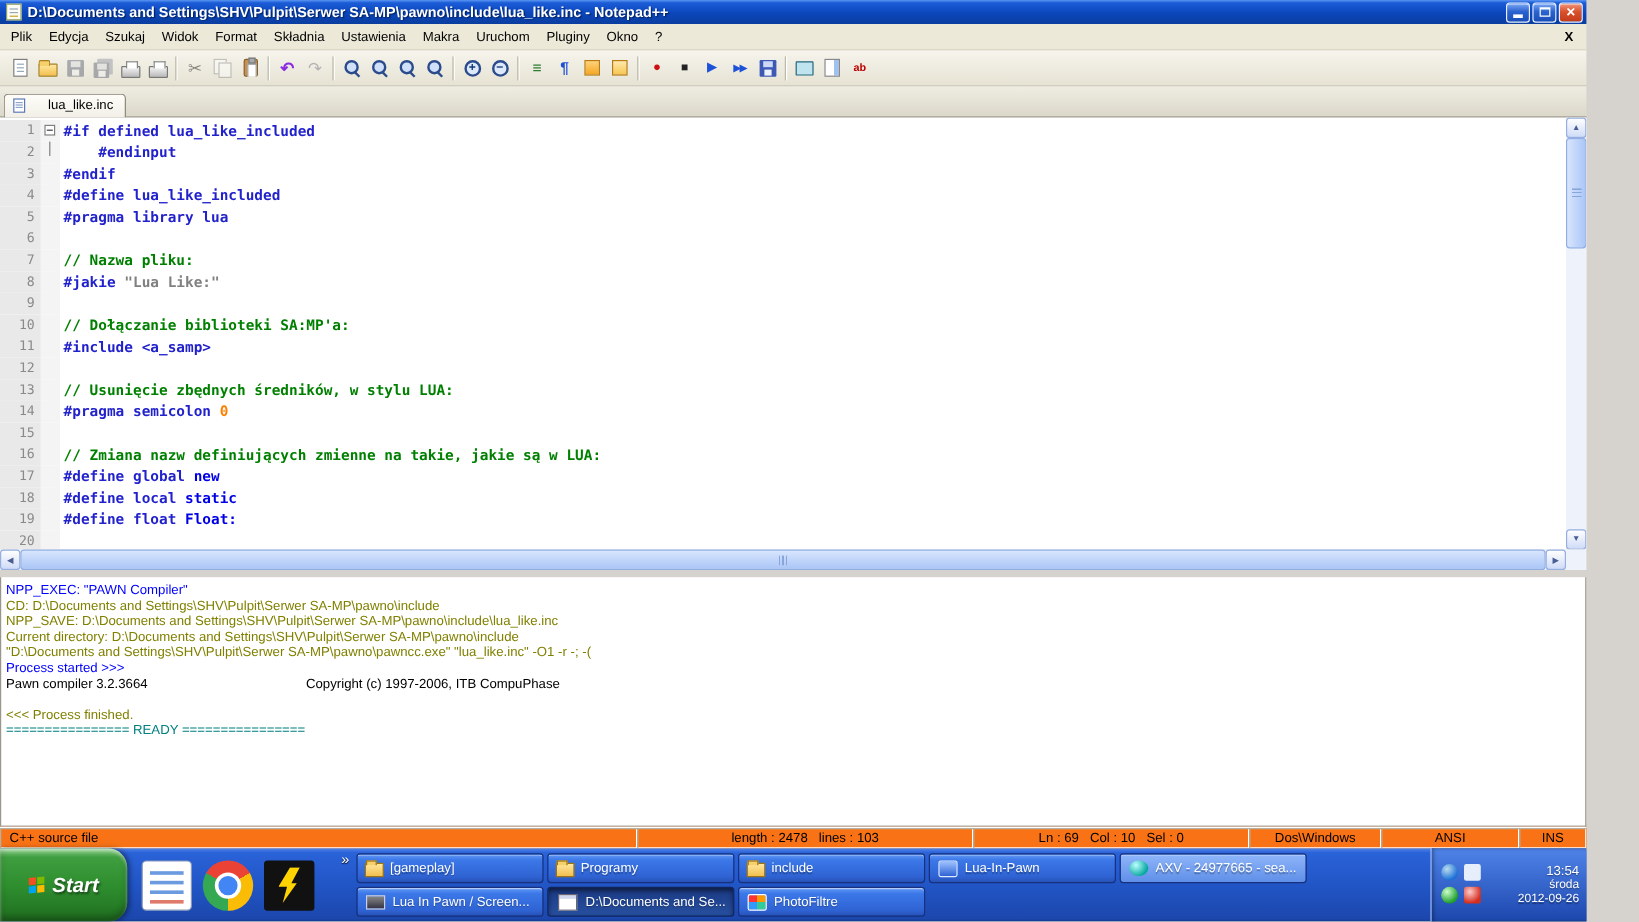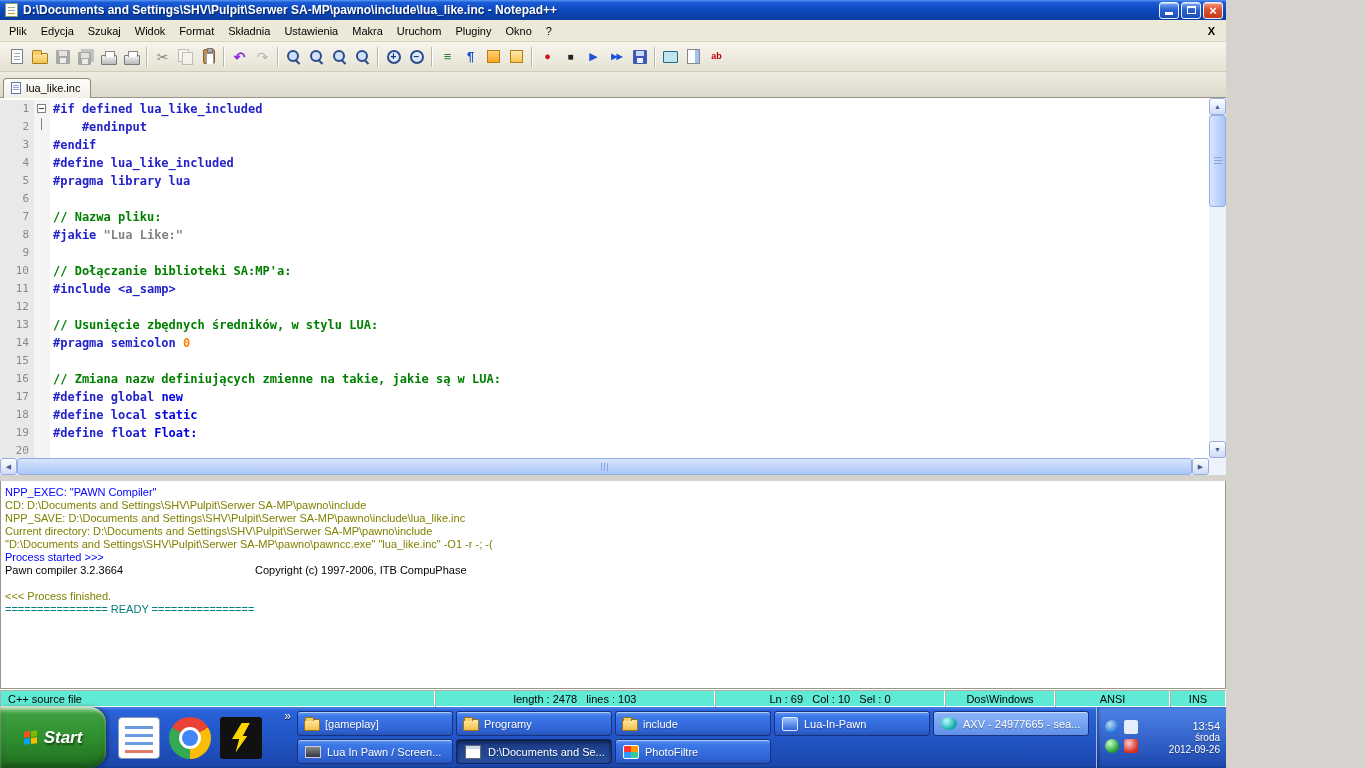--- a/index.html
+++ b/index.html
@@ -1,18 +1,18 @@
 <!DOCTYPE html>
 <html><head>
 <meta charset="utf-8">
 <style>
 *{box-sizing:border-box;margin:0;padding:0}
 html,body{width:1366px;height:768px;overflow:hidden}
 body{font-family:"Liberation Sans",sans-serif;font-size:11px;background:#d6d3ce}
-#app{width:1226px;height:768px;display:flex;flex-direction:column}
+#app{width:1322px;height:768px;display:flex;flex-direction:column}
 
 
 .titlebar{height:20px;background:linear-gradient(180deg,#5a96f2 0%,#1b5cd7 12%,#0b46bb 55%,#0a3d9e 100%);display:flex;align-items:center;padding:0 3px;color:#fff}
 .app-icon{width:13px;height:14px;background:#fdfdf5;border:1px solid #8aa06a;margin:0 5px 0 2px;position:relative;flex:0 0 13px}
 .app-icon::after{content:"";position:absolute;left:2px;top:3px;width:7px;height:1px;background:#9ab;box-shadow:0 3px 0 #9ab,0 6px 0 #c9a227}
 .title-text{flex:1;font-size:12px;font-weight:bold;text-shadow:1px 1px 1px #00205e;white-space:nowrap;overflow:hidden}
 .win-btns{display:flex;gap:2px}
 .wb{width:20px;height:17px;border:1px solid #e8f0ff;border-radius:3px;display:flex;align-items:center;justify-content:center;color:#fff;background:linear-gradient(180deg,#7da8f5,#2a62cf 45%,#1b4fb8);box-shadow:inset 0 1px 0 rgba(255,255,255,.5)}
 .wb.close{background:linear-gradient(180deg,#f3977f,#d9512c 45%,#c23a18)}
 .g-min{width:8px;height:3px;background:#fff;margin-top:7px}
@@ -61,21 +61,21 @@
 .g.rec{color:#cc1111;font-size:11px}
 .g.stop{color:#222;font-size:10px}
 .g.play{color:#1c52d8;font-size:11px}
 .g.play2{color:#1c52d8;font-size:8px;letter-spacing:-1px;font-weight:bold}
 .g.monitor{width:15px;height:12px;background:#bfe3ef;border:1px solid #23687f;border-radius:1px}
 .g.docmap{width:13px;height:15px;background:#fff;border:1px solid #888;box-shadow:inset -4px 0 0 #9fc1ef}
 .g.abc{font-size:9px;font-weight:bold;color:#b00}
 
 
 .tabbar{height:26px;background:linear-gradient(#efece2,#dbd8ca);display:flex;align-items:flex-end;padding-left:3px;border-bottom:1px solid #9a968a}
-.tab{display:flex;gap:5px;padding:3px 10px 4px 7px;background:linear-gradient(#fefdf9,#f1efe6);border:1px solid #8f8b7d;border-bottom:none;border-radius:4px 4px 0 0;position:relative;top:1px}
+.tab{display:flex;gap:19px;padding:3px 10px 4px 7px;background:linear-gradient(#fefdf9,#f1efe6);border:1px solid #8f8b7d;border-bottom:none;border-radius:4px 4px 0 0;position:relative;top:1px}
 .tab-doc{width:10px;height:12px;background:#fff;border:1px solid #5d79b5;position:relative}
 .tab-doc::after{content:"";position:absolute;left:1px;top:2px;width:6px;height:1px;background:#8fa3cc;box-shadow:0 2px 0 #8fa3cc,0 4px 0 #8fa3cc}
 
 
 .editor{flex:0 0 360px;position:relative;background:#fff;overflow:hidden}
 .lines{position:absolute;top:0;left:0;right:17px;bottom:0;padding-top:2px;font-family:"DejaVu Sans Mono","Liberation Mono",monospace;font-size:12px;line-height:18px;font-weight:bold}
 .line{display:flex;height:18px;white-space:pre}
 .ln-num{flex:0 0 34px;background:#e9e9e9;color:#8a8a8a;text-align:right;padding-right:5px;font-size:11px;font-weight:normal}
 .ln-fold{flex:0 0 16px;background:#f4f4f4;position:relative}
 .fold-box{position:absolute;left:3px;top:4px;width:9px;height:9px;border:1px solid #808080;background:#fff}
@@ -111,21 +111,21 @@
 .console-header{height:18px;display:flex;align-items:center;padding:0 4px;background:linear-gradient(#efede5,#d9d6c9);border:1px solid #b5b1a2}
 .console-close{margin-left:auto;width:14px;height:13px;border:1px solid #8a8678;background:#ece9dc;display:flex;align-items:center;justify-content:center;font-size:9px;font-weight:bold;line-height:1}
 .console-body{flex:1;background:#fff;border:1px solid #9a968a;border-top:none;padding:5px 4px;font-size:11px;line-height:13px;overflow:hidden}
 .cline{white-space:pre;height:13px}
 .ct.blue{color:#0000ff}
 .ct.olive{color:#808000}
 .ct.black{color:#000}
 .ct.teal{color:#008080}
 
 
-.statusbar{flex:0 0 18px;background:#5eead4;display:flex;color:#000;border-top:1px solid #fff}
+.statusbar{flex:0 0 18px;background:#f97316;display:flex;color:#000;border-top:1px solid #fff}
 .sb-cell{display:flex;align-items:center;padding:0 8px;white-space:pre;box-shadow:inset 1px 1px 0 #b5b1a2,inset -1px -1px 0 #fff}
 .sb-cell.c1{flex:1}
 .sb-cell.c2{flex:0 0 280px;justify-content:center}
 .sb-cell.c3{flex:0 0 230px;justify-content:center}
 .sb-cell.c4{flex:0 0 110px;justify-content:center}
 .sb-cell.c5{flex:0 0 115px;justify-content:center}
 .sb-cell.c6{flex:0 0 56px;justify-content:center}
 
 
 .taskbar{flex:0 0 61px;background:linear-gradient(180deg,#4f83e8 0%,#2a62d8 6%,#2257c8 45%,#1c47ad 96%,#123a92 100%);display:flex;align-items:stretch}

